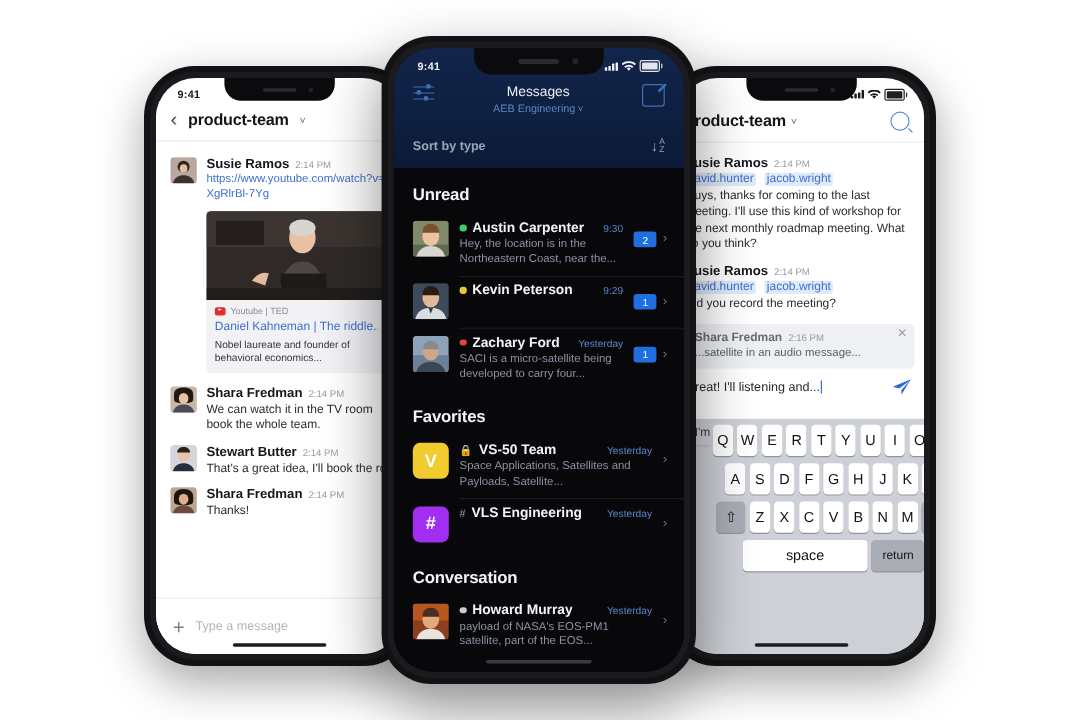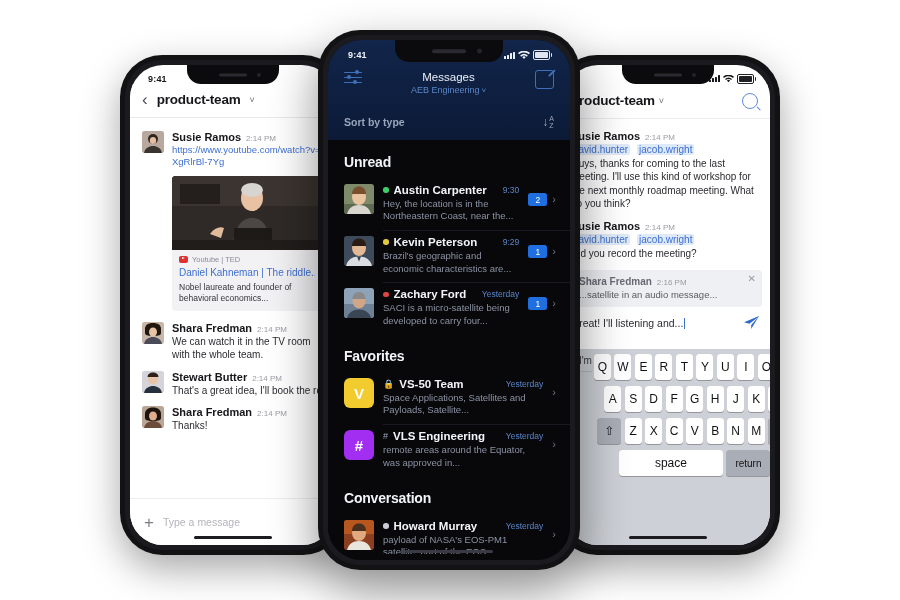--- a/index.html
+++ b/index.html
@@ -248,21 +248,21 @@
                 <path d="M3 7c0-4 3-6 8-6s8 2 8 6v4c0 2-2 3-8 3s-8-1-8-3z" fill="#20170f"></path>
                 <ellipse cx="11" cy="10" rx="4" ry="4.6" fill="#e8c4a6"></ellipse>
                 <path d="M2 22c1-5 5-7 9-7s8 2 9 7z" fill="#4a4a58"></path>
               </svg>
           </div>
           <div class="l-mbody">
             <div class="l-nameline">
               <span class="l-name">Shara Fredman</span>
               <span class="l-time">2:14 PM</span>
             </div>
-            <div class="l-text wrap">We can watch it in the TV room with the whole team.</div>
+            <div class="l-text wrap">We can watch it in the TV room book the whole team.</div>
           </div>
         </div>
 
         <div class="l-msg">
           <div class="l-av">
             <svg viewBox="0 0 22 22">
                 <rect width="22" height="22" fill="#d4d4da"></rect>
                 <ellipse cx="11" cy="8" rx="5" ry="5.4" fill="#e8c4a6"></ellipse>
                 <path d="M5.6 6c0-3 2.4-4.6 5.4-4.6S16.4 3 16.4 6z" fill="#2b2118"></path>
                 <path d="M2 22c1-5 5-7 9-7s8 2 9 7z" fill="#25303f"></path>
@@ -545,21 +545,20 @@
               </svg>
           </div>
           <div class="c-mid">
             <div class="c-toprow">
               <div class="c-nm">
                 <span class="c-dot" style="background:#e3c93c"></span>
                 <span class="c-name">Kevin Peterson</span>
               </div>
               <span class="c-when">9:29</span>
             </div>
-            <div class="c-prev">Brazil's geographic and economic characteristics are...</div>
           </div>
           <div class="c-tail">
             <span class="c-badge">1</span>
             <span class="c-chev">›</span>
           </div>
         </div>
         <div class="c-sep"></div>
 
         <div class="c-row">
           <div class="c-av">
@@ -614,21 +613,20 @@
             <span>#</span>
           </div>
           <div class="c-mid">
             <div class="c-toprow">
               <div class="c-nm">
                 <span class="c-hash">#</span>
                 <span class="c-name">VLS Engineering</span>
               </div>
               <span class="c-when">Yesterday</span>
             </div>
-            <div class="c-prev">remote areas around the Equator, was approved in...</div>
           </div>
           <div class="c-tail">
             <span class="c-chev">›</span>
           </div>
         </div>
 
         <div class="c-section">Conversation</div>
 
         <div class="c-row">
           <div class="c-av">

